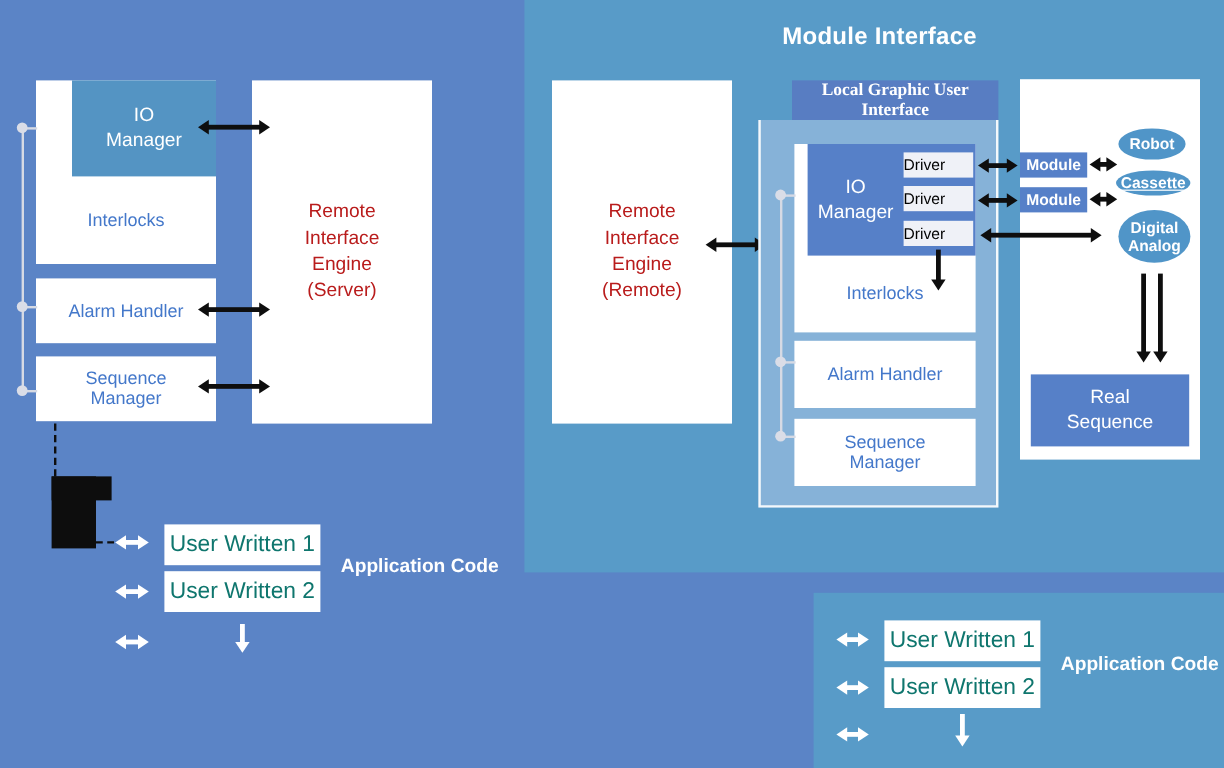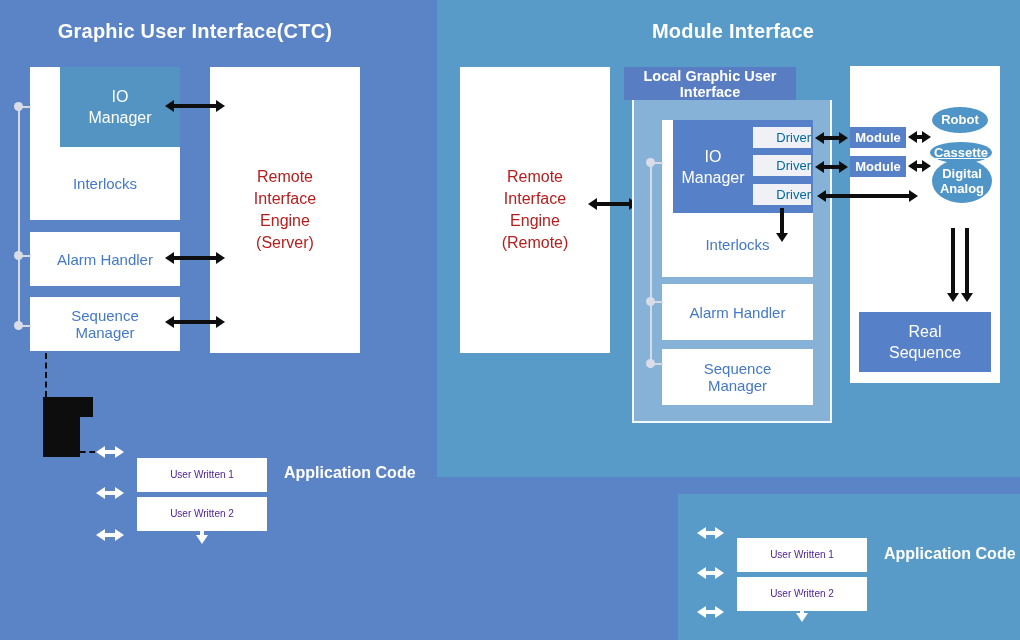--- a/index.html
+++ b/index.html
@@ -39,22 +39,22 @@
     font-size:14.5px;text-align:center;
   }
   .lgui-container{
     position:absolute;background:#86b2d8;box-sizing:border-box;
     border-left:2px solid rgba(255,255,255,.9);
     border-right:2px solid rgba(255,255,255,.9);
     border-bottom:2px solid rgba(255,255,255,.9);
   }
 
   .driver{
-    position:absolute;background:#eff1f7;color:#0369a1;font-size:13px;
-    text-align:right;
+    position:absolute;background:#eff1f7;color:#000000;font-size:13px;
+    text-align:left;
   }
 
   .module{
     position:absolute;background:#5680c8;color:#fff;font-size:13px;
     font-weight:bold;text-align:center;
   }
 
   .ellipse{
     position:absolute;background:#5095c8;color:#fff;font-weight:bold;
     border-radius:50%;font-size:13px;text-align:center;
@@ -92,33 +92,32 @@
 
   .dash-v{position:absolute;width:0;border-left:2px dashed #0e0e0e;}
   .dash-h{position:absolute;height:0;border-top:2px dashed #0e0e0e;}
 
   .black-rect{position:absolute;background:#0d0d0d;}
 
   .app-code{
     position:absolute;color:#fff;font-weight:bold;font-size:16px;white-space:nowrap;
   }
   .uw{
-    position:absolute;background:#fff;color:#4c1d95;font-size:10px;
-    text-align:center;line-height:34px;margin-top:21px;
+    position:absolute;background:#fff;color:#0f766e;font-size:19px;
+    text-align:center;line-height:34px;
   }
 </style>
 </head>
 <body>
 
 <div class="stage">
 
   <div class="panel-teal mc-panel"></div>
   <div class="panel-teal app-panel"></div>
 
-  <div class="title" style="left:20px;top:20px;width:350px;">Graphic User Interface(CTC)</div>
 
   <div class="wbox" style="left:30px;top:67px;width:150px;height:153px;"></div>
 
   <div class="tealbox center-col" style="left:60px;top:67px;width:120px;height:80px;">
     <div class="io-line">IO</div>
     <div class="io-line">Manager</div>
   </div>
   <div class="lbl" style="left:30px;top:175px;width:150px;">Interlocks</div>
 
   <div class="wbox center-col" style="left:30px;top:232px;width:150px;height:54px;">
@@ -167,21 +166,21 @@
 
   <div class="wbox center-col" style="left:460px;top:67px;width:150px;height:286px;">
     <div class="rie-line">Remote</div>
     <div class="rie-line">Interface</div>
     <div class="rie-line">Engine</div>
     <div class="rie-line">(Remote)</div>
   </div>
 
   <div class="h-dbl black" style="left:596px;top:202px;width:34px;"></div>
 
-  <div class="lgui-header center-col" style="left:624px;top:67px;width:172px;height:33px;">
+  <div class="lgui-header center-col" style="left:660px;top:67px;width:172px;height:33px;font-family:Liberation Serif, serif;">
     <span>Local Graphic User Interface</span>
   </div>
   <div class="lgui-container" style="left:632px;top:100px;width:200px;height:323px;"></div>
 
   <div class="wbox" style="left:662px;top:120px;width:151px;height:157px;"></div>
 
   <div class="bluebox" style="left:673px;top:120px;width:140px;height:93px;">
     <div class="center-col" style="position:absolute;left:0;top:0;width:80px;height:93px;">
       <div class="io-line">IO</div>
       <div class="io-line">Manager</div>
@@ -219,21 +218,21 @@
   <div class="h-dbl black" style="left:825px;top:194px;width:85px;"></div>
 
   <div class="module" style="left:850px;top:127px;width:56px;height:21px;line-height:21px;">Module</div>
   <div class="module" style="left:850px;top:156px;width:56px;height:21px;line-height:21px;">Module</div>
 
   <div class="h-dbl black" style="left:916px;top:135px;width:7px;"></div>
   <div class="h-dbl black" style="left:916px;top:164px;width:7px;"></div>
 
   <div class="ellipse" style="left:932px;top:107px;width:56px;height:26px;line-height:26px;">Robot</div>
   <div class="ellipse" style="left:930px;top:142px;width:62px;height:21px;line-height:21px;text-decoration:underline;">Cassette</div>
-  <div class="ellipse center-col" style="left:932px;top:159px;width:60px;height:44px;">
+  <div class="ellipse center-col" style="left:932px;top:175px;width:60px;height:44px;">
     <div style="line-height:15px;">Digital</div>
     <div style="line-height:15px;">Analog</div>
   </div>
 
   <div class="v-down black" style="left:951px;top:228px;height:66px;"></div>
   <div class="v-down black" style="left:965px;top:228px;height:66px;"></div>
 
   <div class="bluebox center-col" style="left:859px;top:312px;width:132px;height:60px;">
     <div class="io-line">Real</div>
     <div class="io-line">Sequence</div>

